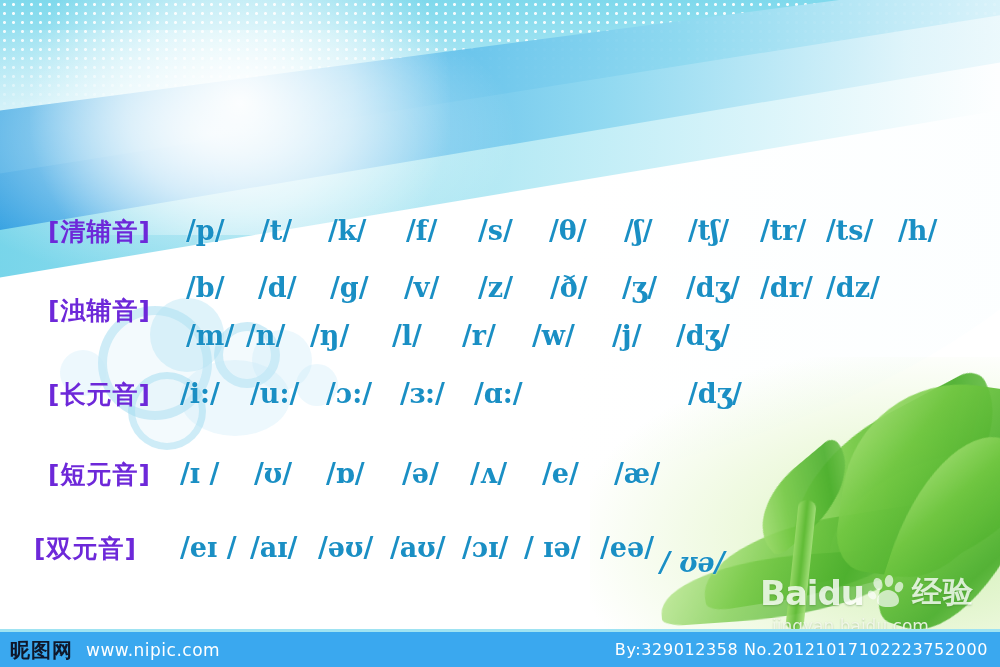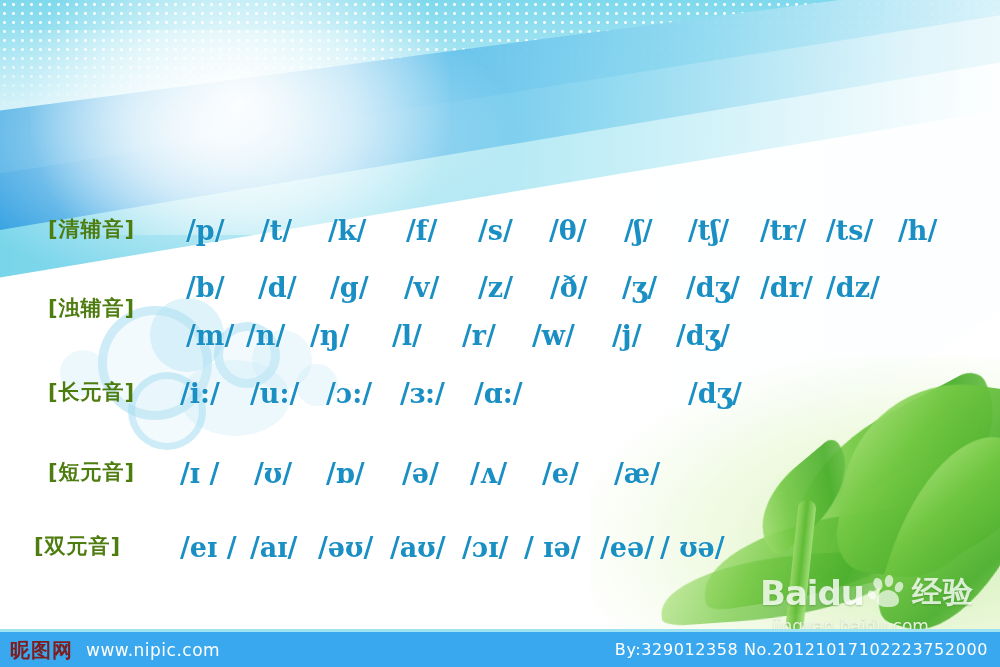--- a/index.html
+++ b/index.html
@@ -103,22 +103,22 @@
     white-space:nowrap;
   }
 
   
   #rows{position:absolute;left:0;top:0;width:1000px;height:667px;}
   .row{position:absolute;left:0;width:1000px;white-space:nowrap;}
   .row-label{
     position:absolute;
     font-family:"DejaVu Sans","Liberation Sans",sans-serif;
     font-weight:bold;
-    color:#4d7c0f;
-    font-size:21px;
+    color:#6d28d9;
+    font-size:25px;
     letter-spacing:1px;
   }
   .sym{
     position:absolute;
     color:#1a8fc4;
     font-family:"DejaVu Serif","Liberation Serif",serif;
     font-weight:bold;
     font-size:27px;
     text-shadow:0 0 2px rgba(255,255,255,.9);
   }
@@ -150,21 +150,21 @@
 
   
   #bottom-bar{
     position:absolute;left:0;bottom:0;width:1000px;height:35px;
     background:#3aa8ef;
     border-top:3px solid #9fe3f2;
   }
   #nipic-logo{
     position:absolute;left:10px;top:5px;
     font-family:"DejaVu Sans","Liberation Sans",sans-serif;
-    font-weight:bold;font-size:20px;color:#7f1d1d;
+    font-weight:bold;font-size:20px;color:#0f172a;
     letter-spacing:1px;
   }
   #nipic-url{
     position:absolute;left:86px;top:8px;
     font-family:"DejaVu Sans","Liberation Sans",sans-serif;
     font-size:17px;color:#ffffff;letter-spacing:.5px;
   }
   #credit{
     position:absolute;right:12px;top:8px;
     font-family:"DejaVu Sans","Liberation Sans",sans-serif;
@@ -264,21 +264,21 @@
       </div>
       <div class="row" style="top: 532px;">
         <span class="row-label" style="left: 34px; top: 0px;">[双元音]</span>
         <span class="sym" style="left: 180px; top: 0px;">/eɪ /</span>
         <span class="sym" style="left: 250px; top: 0px;">/aɪ/</span>
         <span class="sym" style="left: 318px; top: 0px;">/əʊ/</span>
         <span class="sym" style="left: 390px; top: 0px;">/aʊ/</span>
         <span class="sym" style="left: 462px; top: 0px;">/ɔɪ/</span>
         <span class="sym" style="left: 524px; top: 0px;">/ ɪə/</span>
         <span class="sym" style="left: 600px; top: 0px;">/eə/</span>
-        <span class="sym" style="left: 660px; top: 0px;">/ ʊə/</span>
+        <span class="sym" style="left: 660px; top: 15px; font-style: italic;">/ ʊə/</span>
       </div>
     </div>
 
   <div id="baidu-url">jingyan.baidu.com</div>
   <div id="baidu-wm">
     <span class="bd-text">Baidu</span>
     <span>
       <svg width="40" height="36" viewBox="0 0 40 36" aria-hidden="true">
         <g fill="#ffffff" fill-opacity="0.85">
           <ellipse cx="10" cy="9" rx="4.4" ry="6.2" transform="rotate(-18 10 9)"></ellipse>

